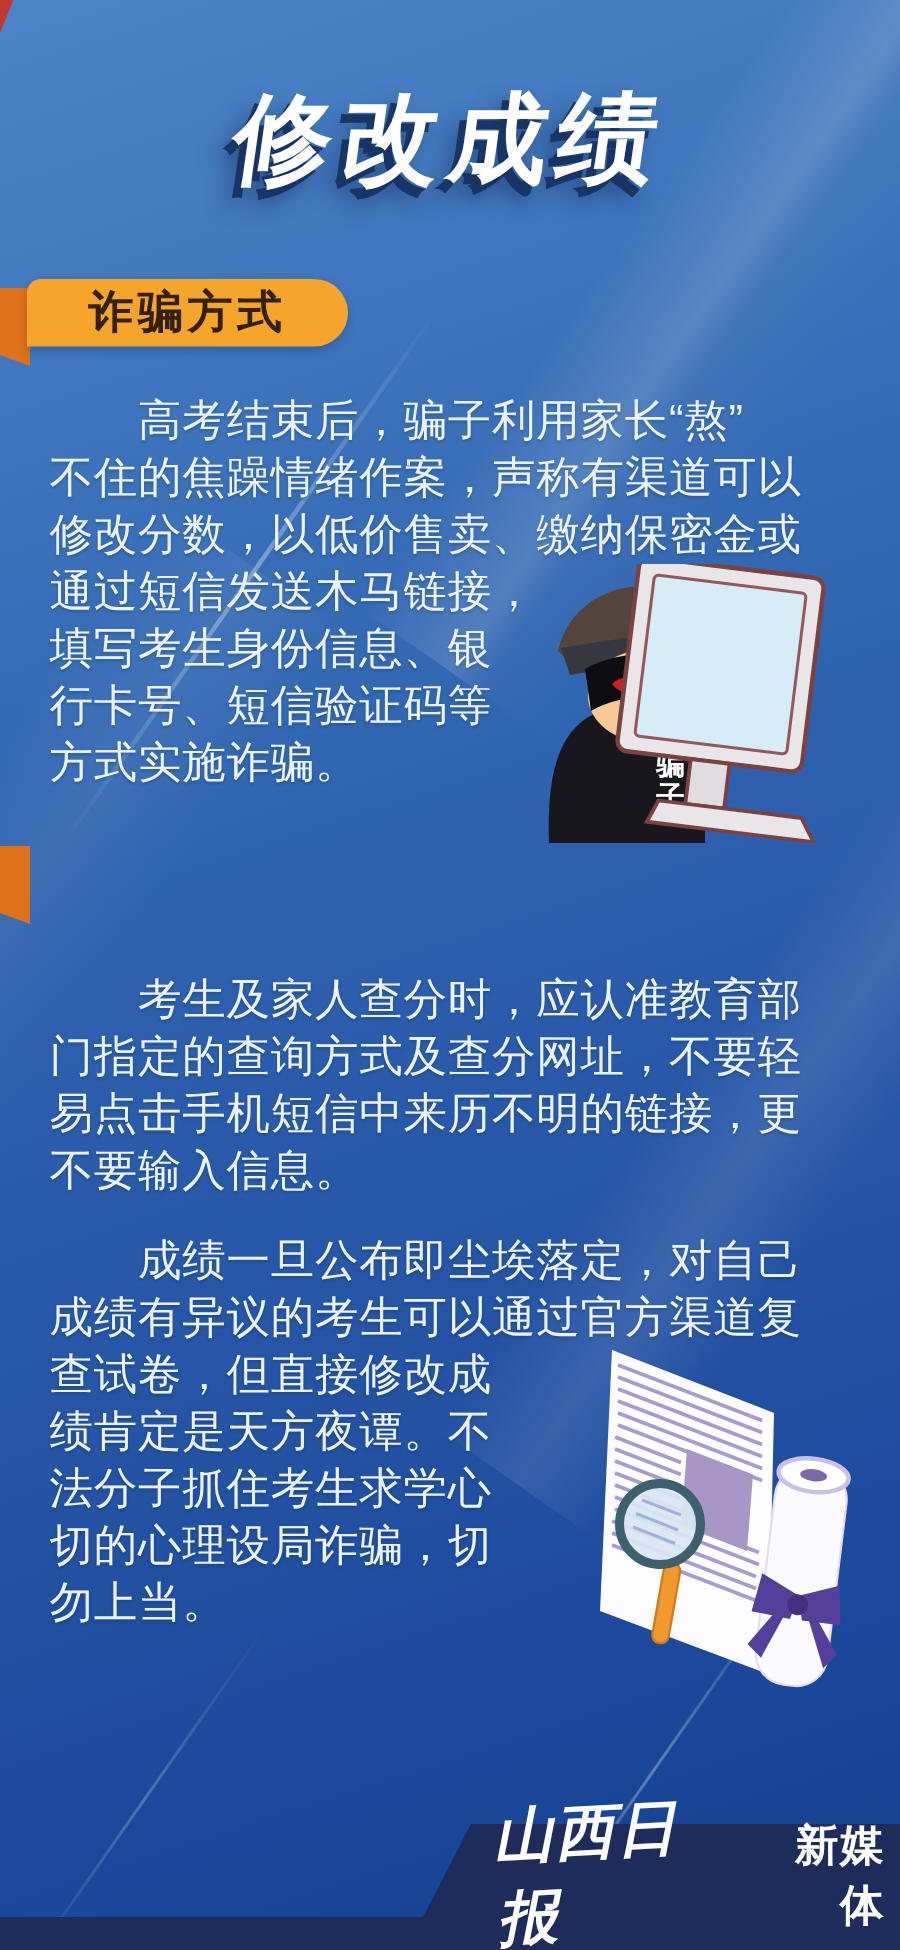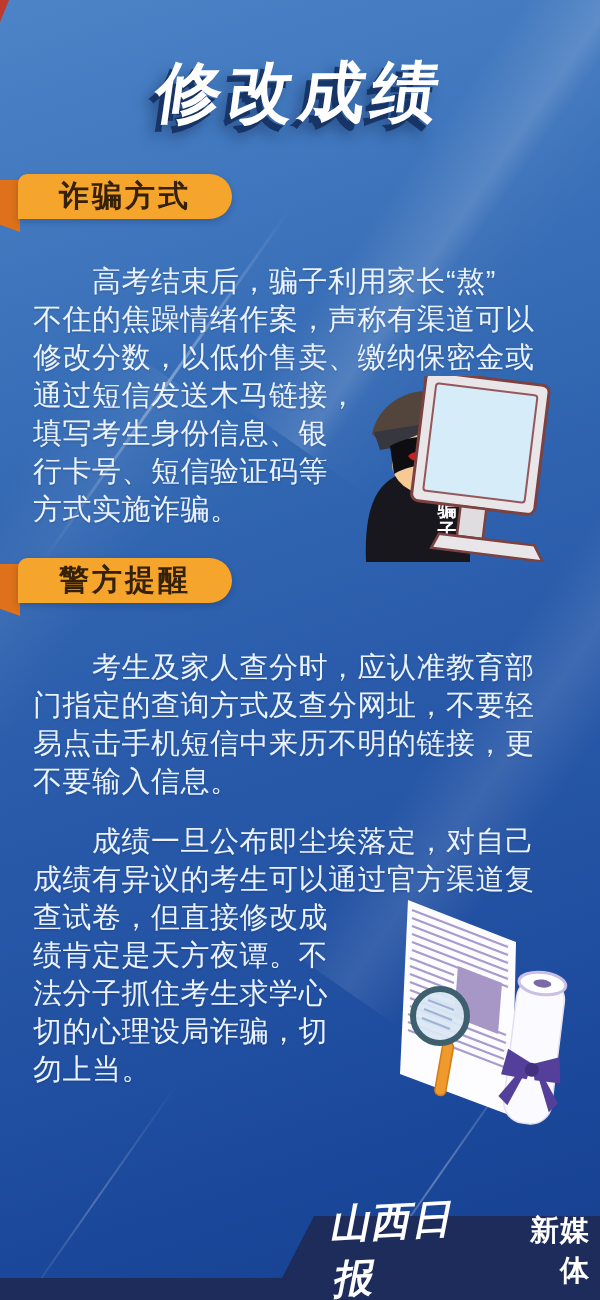--- a/index.html
+++ b/index.html
@@ -34,21 +34,21 @@
   .title {
     position:absolute; left:0; top:48px; width:100%; margin:0;
     text-align:center;
     font-size:66px; font-weight:900; letter-spacing:6px;
     color:#ffffff;
     transform:skewX(-8deg);
     text-shadow:-5px 7px 0 rgba(21,49,97,0.92), -8px 11px 14px rgba(15,35,75,0.55);
   }
   
   .badge-wrap { position:absolute; left:0; width:260px; height:62px; }
-  .badge1 { top:172px;padding-left:36px; }
+  .badge1 { top:184px;padding-left:36px; }
   .badge2 { top:556px; }
   .badge-fold {
     position:absolute; left:0; top:8px; width:20px; height:52px;
     background:#de7119;
     clip-path:polygon(0 0, 100% 0, 100% 100%, 0 86%);
   }
   .badge-pill {
     position:absolute; left:18px; top:2px; width:214px; height:45px;
     background:#f6a52c;
     border-radius:10px 24px 24px 24px;
@@ -146,23 +146,20 @@
     <g transform="rotate(7 128 70)">
       <rect x="66" y="2" width="124" height="130" rx="7" fill="#e9e6ea" stroke="#7c4242" stroke-width="3"></rect>
       <rect x="77" y="13" width="102" height="108" rx="3" fill="#d6ecf9" stroke="#95575a" stroke-width="2"></rect>
       <rect x="116" y="132" width="26" height="30" fill="#e0dde1" stroke="#7c4242" stroke-width="2.5"></rect>
       <polygon points="98,162 194,162 204,177 92,177" fill="#e9e6ea" stroke="#7c4242" stroke-width="2.5"></polygon>
     </g>
   </svg>
 
   <div class="badge-wrap badge2">
     <div class="badge-fold"></div>
-    <div class="badge-pill">
-      <span>警方提醒</span>
-    </div>
   </div>
 
   <p class="para p3">　　成绩一旦公布即尘埃落定，对自己
 成绩有异议的考生可以通过官方渠道复
 查试卷，但直接修改成
 绩肯定是天方夜谭。不
 法分子抓住考生求学心
 切的心理设局诈骗，切
 勿上当。</p>
   <p class="para p2">　　考生及家人查分时，应认准教育部

